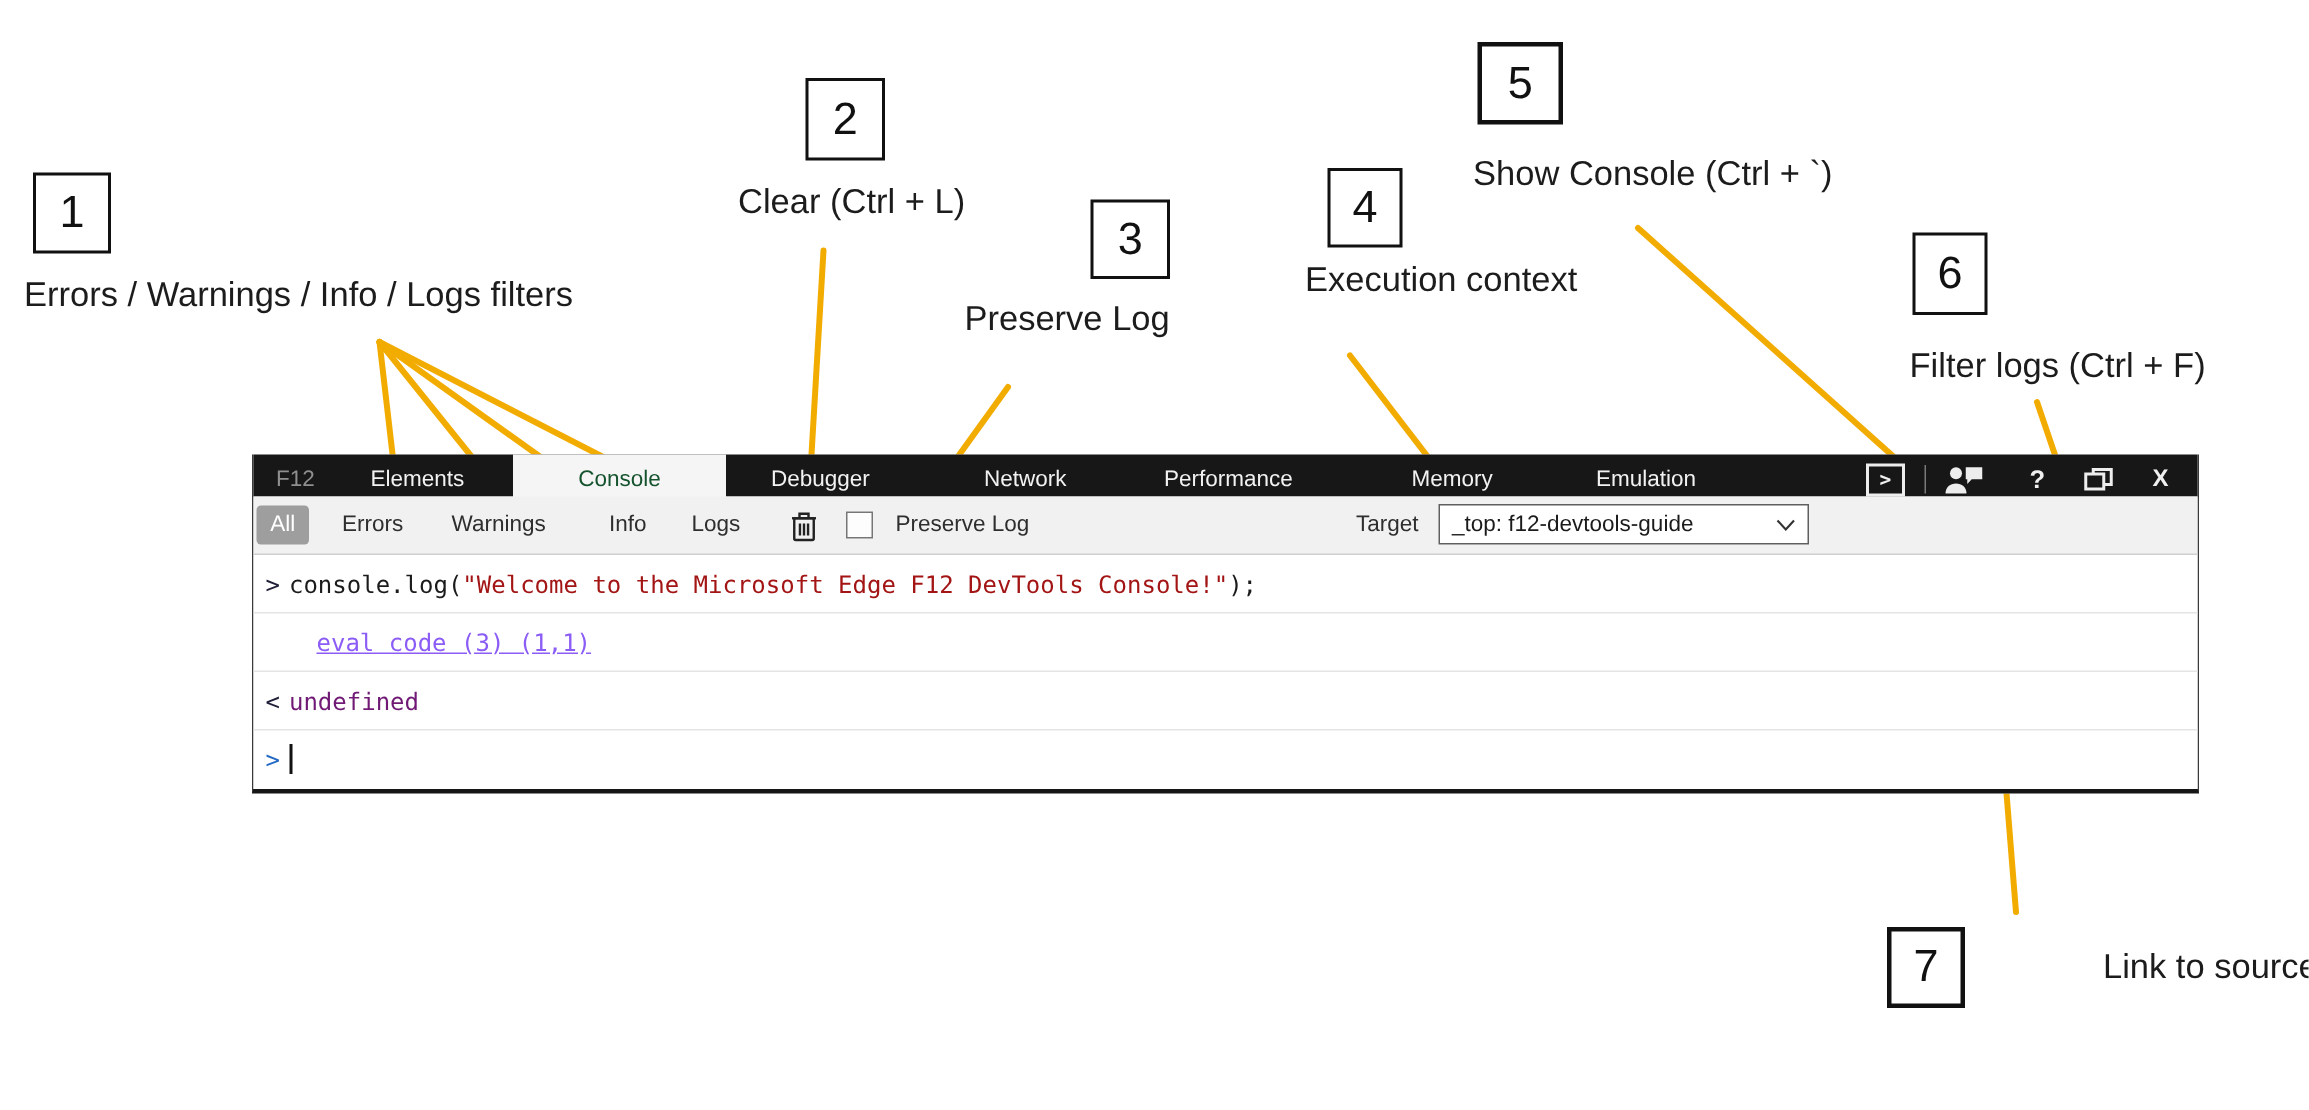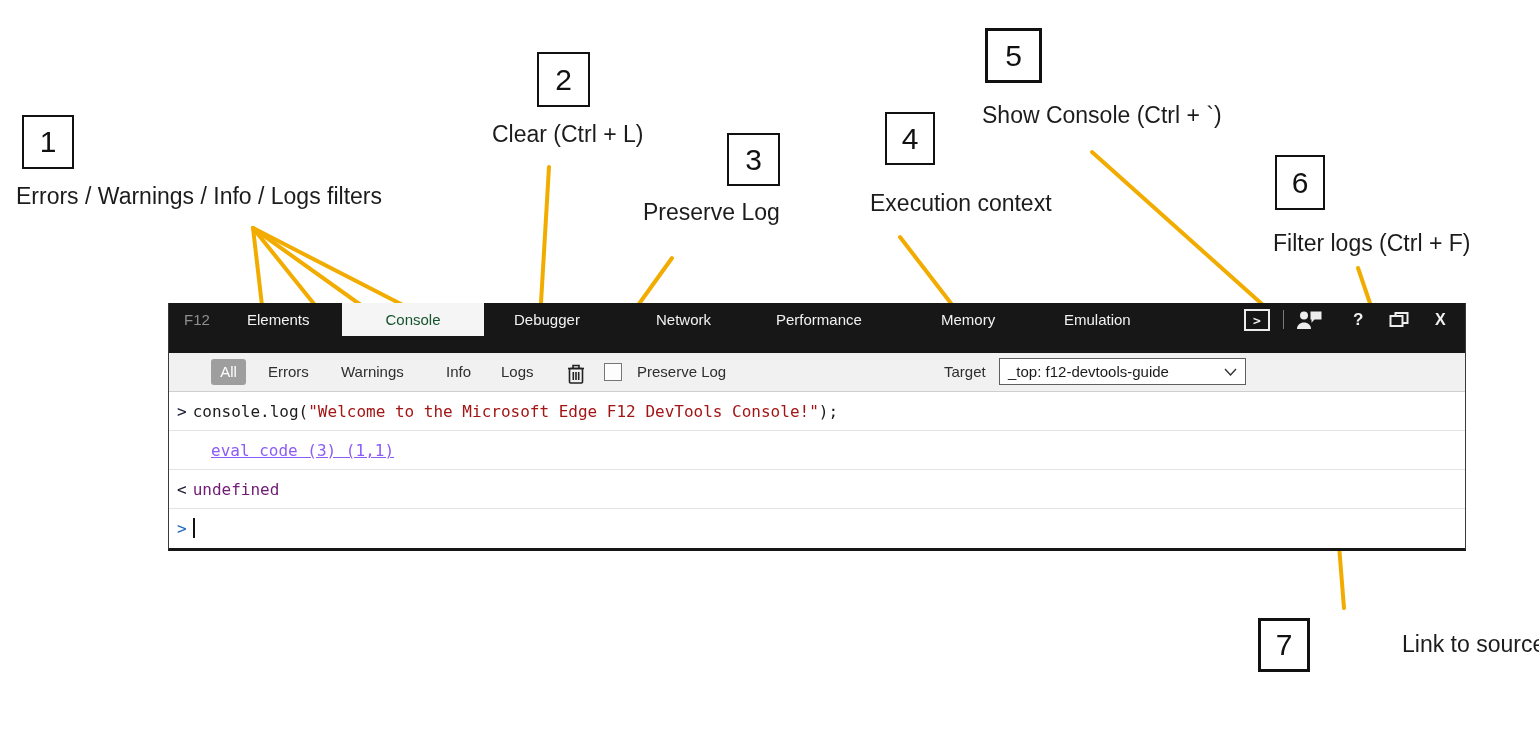--- a/index.html
+++ b/index.html
@@ -13,33 +13,33 @@
            display:flex;align-items:center;justify-content:center;
            font-size:30px;color:#111;box-sizing:border-box;}
   .clabel{position:absolute;font-size:23px;color:#1c1c1c;white-space:nowrap;}
   #cb1{left:22px;top:115px;width:52px;height:54px}
   #cl1{left:16px;top:183px}
   #cb2{left:537px;top:52px;width:53px;height:55px}
   #cl2{left:492px;top:121px}
   #cb3{left:727px;top:133px;width:53px;height:53px}
   #cl3{left:643px;top:199px}
   #cb4{left:885px;top:112px;width:50px;height:53px}
-  #cl4{left:870px;top:190px}
+  #cl4{left:870px;top:173px}
   #cb5{left:985px;top:28px;width:57px;height:55px;border-width:3px}
   #cl5{left:982px;top:102px}
   #cb6{left:1275px;top:155px;width:50px;height:55px}
   #cl6{left:1273px;top:230px}
   #cb7{left:1258px;top:618px;width:52px;height:54px;border-width:3px}
   #cl7{left:1402px;top:631px}
 
   
   .devtools{position:absolute;left:168px;top:303px;width:1296px;background:#fff;
             border-left:1px solid #3a3a3a;border-right:1px solid #3a3a3a;
             border-bottom:3px solid #161616;}
-  .tabbar{position:relative;height:50px;background:#171717;color:#f2f2f2;font-size:15px;}
+  .tabbar{position:relative;height:28px;background:#171717;color:#f2f2f2;font-size:15px;}
   .tab{position:absolute;top:0;height:33px;line-height:33px;cursor:default;}
   #tab-f12{left:15px;color:#8f8f8f}
   #tab-elements{left:78px}
   #tab-console{left:173px;width:142px;background:#f5f5f5;color:#14532d;text-align:center}
   #tab-debugger{left:345px}
   #tab-network{left:487px}
   #tab-performance{left:607px}
   #tab-memory{left:772px}
   #tab-emulation{left:895px}
   .tb-ico{position:absolute;color:#f0f0f0;}
@@ -47,21 +47,21 @@
           display:flex;align-items:center;justify-content:center;
           font:bold 13px "DejaVu Sans Mono",monospace;}
   .tb-sep{left:1114px;top:7px;width:1px;height:19px;background:#7a7a7a;}
   .person{left:1127px;top:7px}
   .helpq{left:1184px;top:0;height:33px;line-height:33px;font-weight:bold;font-size:17px}
   .undock{left:1220px;top:8px}
   .closex{left:1266px;top:0;height:33px;line-height:33px;font-weight:bold;font-size:16px}
 
   .toolbar{position:relative;height:38px;background:#f1f1f1;
            border-bottom:1px solid #cfcfcf;font-size:15px;color:#2e2e2e;box-sizing:content-box;}
-  .titem{position:absolute;top:0;height:38px;line-height:38px;white-space:nowrap;margin-left:40px;}
+  .titem{position:absolute;top:0;height:38px;line-height:38px;white-space:nowrap;}
   .allbtn{left:2px;top:6px;height:26px;line-height:26px;width:35px;text-align:center;
           background:#9e9e9e;color:#fff;border-radius:3px;}
   #f-errors{left:59px}
   #f-warnings{left:132px}
   #f-info{left:237px}
   #f-logs{left:292px}
   .trash{left:357px;top:8px}
   .chkbox{left:395px;top:10px;width:18px;height:18px;background:#fdfdfd;
           border:1px solid #767676;box-sizing:border-box;}
   #preserve{left:428px}

